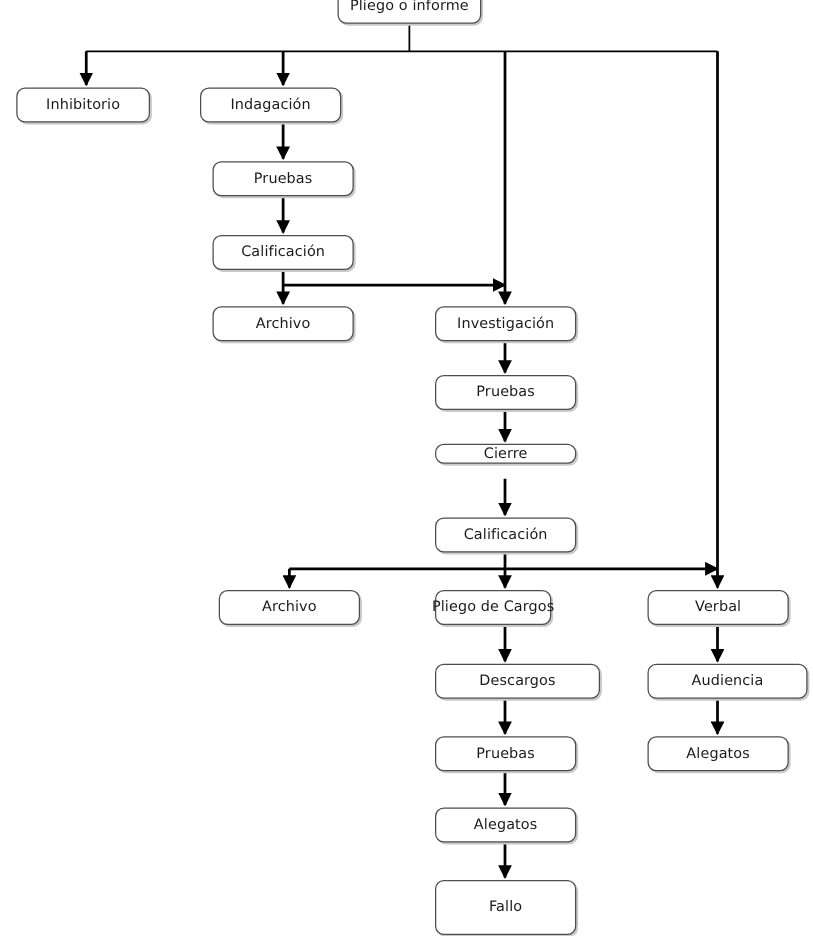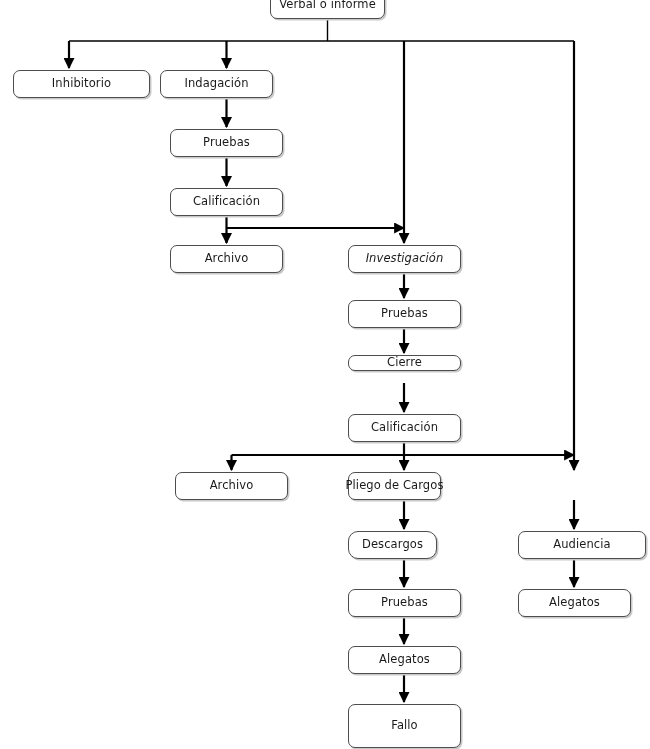--- a/index.html
+++ b/index.html
@@ -100,44 +100,44 @@
       <path d="M 404 617 L 404 644" stroke-width="2.2" marker-end="url(#arrow)"></path>
       <path d="M 404 674 L 404 702" stroke-width="2.2" marker-end="url(#arrow)"></path>
 
       <path d="M 574 500 L 574 529" stroke-width="2.2" marker-end="url(#arrow)"></path>
       <path d="M 574 559 L 574 587" stroke-width="2.2" marker-end="url(#arrow)"></path>
 
     </g>
   </svg>
 
   <div class="node" style="left:270px; top:-9px; width:115px; height:28px;">
-    <span class="node-label">Verbal o informe</span>
+    <span class="node-label">Pliego o informe</span>
   </div>
 
-  <div class="node" style="left:13px; top:70px; width:137px; height:28px;">
+  <div class="node" style="left:13px; top:70px; width:107px; height:28px;">
     <span class="node-label">Inhibitorio</span>
   </div>
 
   <div class="node" style="left:160px; top:70px; width:113px; height:28px;">
     <span class="node-label">Indagación</span>
   </div>
 
   <div class="node" style="left:170px; top:129px; width:113px; height:28px;">
     <span class="node-label">Pruebas</span>
   </div>
 
   <div class="node" style="left:170px; top:188px; width:113px; height:28px;">
     <span class="node-label">Calificación</span>
   </div>
 
   <div class="node" style="left:170px; top:245px; width:113px; height:28px;">
     <span class="node-label">Archivo</span>
   </div>
 
-  <div class="node" style="left:348px; top:245px; width:113px; height:28px;font-style:italic;">
+  <div class="node" style="left:348px; top:245px; width:113px; height:28px;">
     <span class="node-label">Investigación</span>
   </div>
 
   <div class="node" style="left:348px; top:300px; width:113px; height:28px;">
     <span class="node-label">Pruebas</span>
   </div>
 
   <div class="node" style="left:348px; top:355px; width:113px; height:16px;">
     <span class="node-label">Cierre</span>
   </div>
@@ -147,22 +147,25 @@
   </div>
 
   <div class="node" style="left:175px; top:472px; width:113px; height:28px;">
     <span class="node-label">Archivo</span>
   </div>
 
   <div class="node" style="left:348px; top:472px; width:93px; height:28px;">
     <span class="node-label">Pliego de Cargos</span>
   </div>
 
+  <div class="node" style="left:518px; top:472px; width:113px; height:28px;">
+    <span class="node-label">Verbal</span>
+  </div>
 
-  <div class="node" style="left:348px; top:531px; width:89px; height:28px;border-radius:10px;">
+  <div class="node" style="left:348px; top:531px; width:132px; height:28px;">
     <span class="node-label">Descargos</span>
   </div>
 
   <div class="node" style="left:518px; top:531px; width:128px; height:28px;">
     <span class="node-label">Audiencia</span>
   </div>
 
   <div class="node" style="left:348px; top:589px; width:113px; height:28px;">
     <span class="node-label">Pruebas</span>
   </div>

